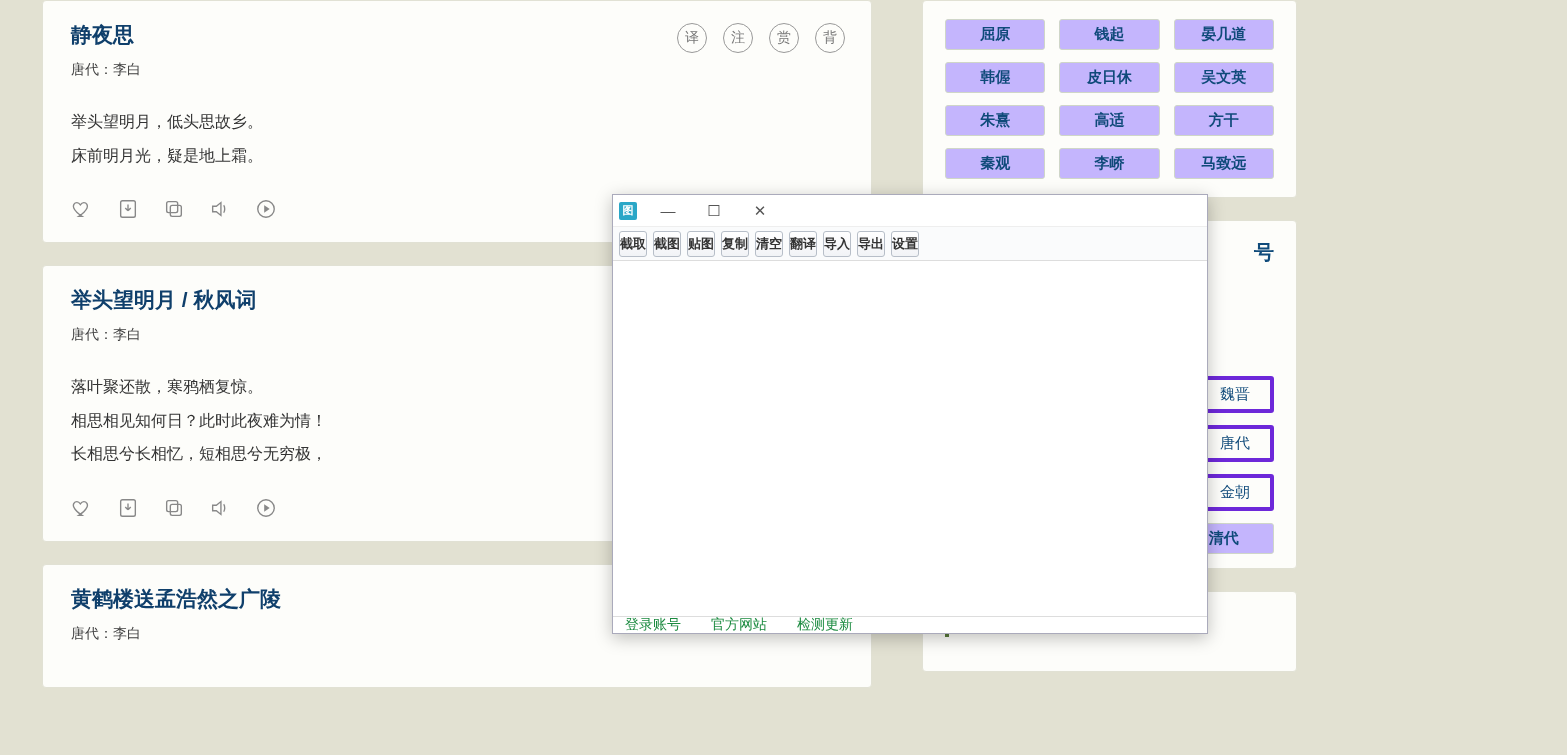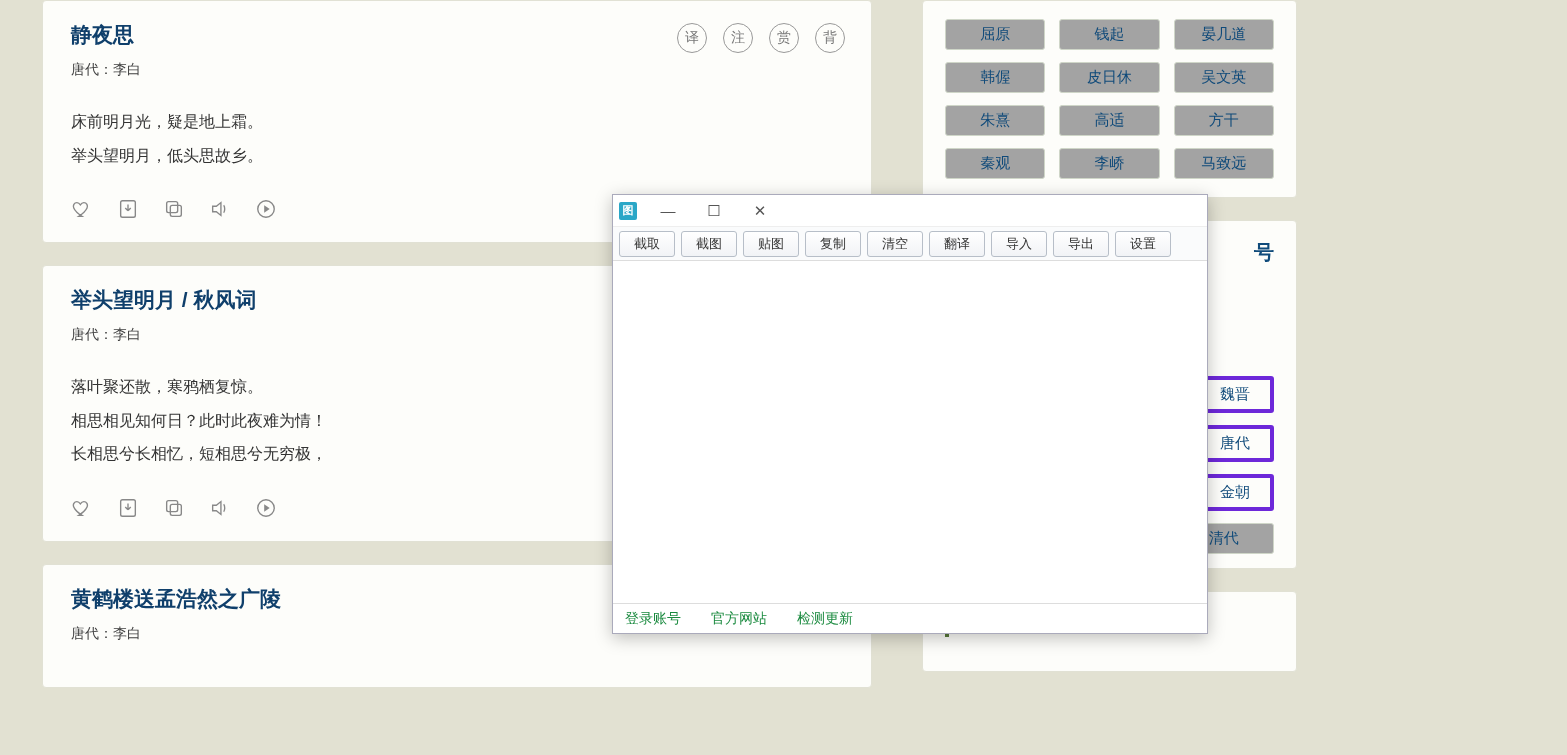--- a/index.html
+++ b/index.html
@@ -96,21 +96,22 @@
   gap: 12px 14px;
 }
 .side-tag {
   border: 1px solid #cfd6c8;
   border-radius: 3px;
   text-align: center;
   padding: 5px 0;
   color: #0f4a7a;
   font-size: 15px;
   cursor: pointer;
-  background: #a3a3a3;
+  background: #c4b5fd;
+  font-weight: bold;
 }
 .side-heading {
   font-size: 20px;
   font-weight: 700;
   color: #333;
   border-left: 4px solid #597a3a;
   padding-left: 10px;
   margin-bottom: 16px;
 }
 .side-partial-right {
@@ -174,47 +175,48 @@
   align-items: center;
   gap: 6px;
   padding: 0 6px;
   border-bottom: 1px solid #ddd;
   background: #fafbfc;
 }
 .ocr-btn {
   border: 1px solid #b7bec8;
   background: linear-gradient(#fff,#f1f3f6);
   border-radius: 3px;
-  padding: 3px 14px;
+  padding: 3px 0;
   font-size: 13px;
   color: #333;
   cursor: pointer;
+  font-weight: bold;
 }
 .ocr-body { flex: 1; background: #fff; }
 .ocr-status {
-  height: 30px;
+  height: 17px;
   border-top: 1px solid #ddd;
   display: flex;
   align-items: center;
   gap: 30px;
   padding: 0 12px;
   font-size: 14px;
 }
 .ocr-status span { color: #1a8a3f; cursor: pointer; }
 </style>
 </head>
 <body>
 
 <div class="main-col" id="main-col">
     <div class="poem-card">
       <div class="poem-title"><a href="#">静夜思</a></div>
       <div class="poem-meta"><span>唐代：</span><span>李白</span></div>
       <div class="poem-body">
+        <div>举头望明月，低头思故乡。</div>
         <div>床前明月光，疑是地上霜。</div>
-        <div>举头望明月，低头思故乡。</div>
       </div>
       <div class="circle-btns">
         <div class="circle-btn">译</div>
         <div class="circle-btn">注</div>
         <div class="circle-btn">赏</div>
         <div class="circle-btn">背</div>
       </div>
       <div class="icon-row">
         <span><svg viewBox="0 0 24 24">
             <path d="M12 20s-7-4.5-9-9c-1.2-2.7.4-6 3.5-6 2 0 3 1.3 3.7 2.4C10.9 6.3 12 5 14 5c3.1 0 4.7 3.3 3.5 6-2 4.5-9 9-9 9z"></path>

